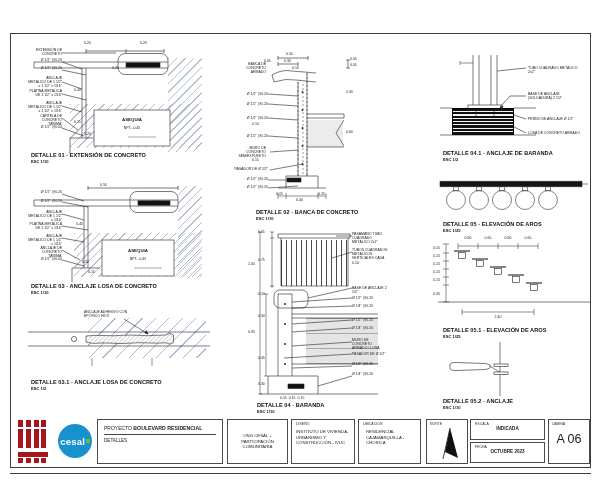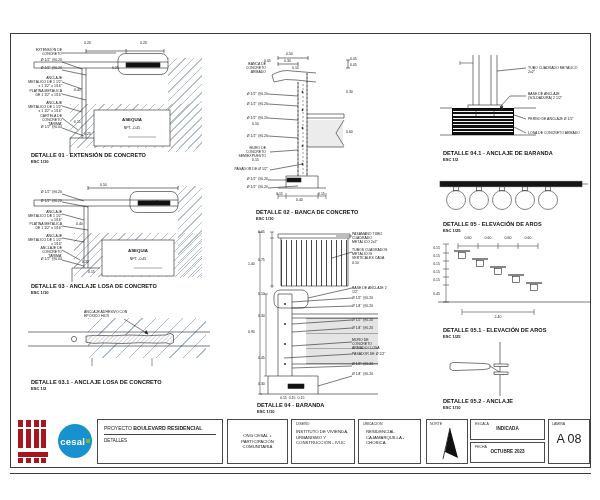--- a/index.html
+++ b/index.html
@@ -348,17 +348,17 @@
       <div class="tb-body ctr" style="font-weight:bold;font-size:4.6px">INDICADA</div>
     </div>
 
     <div class="box" style="left:470px;top:442px;width:75px;height:21px;padding:2px 4px">
       <span class="tb-label">FECHA</span>
       <div class="tb-body ctr" style="font-weight:bold;font-size:4.6px">OCTUBRE 2023</div>
     </div>
 
     <div class="box" style="left:548px;top:419px;width:42px;height:45px;padding:2px 3px">
       <span class="tb-label">LÁMINA</span>
-      <div style="font-size:12.5px;text-align:center;margin-top:6px">A 08</div>
+      <div style="font-size:12.5px;text-align:center;margin-top:6px">A 06</div>
     </div>
 
   </div>
 </div>
 
 </body></html>

